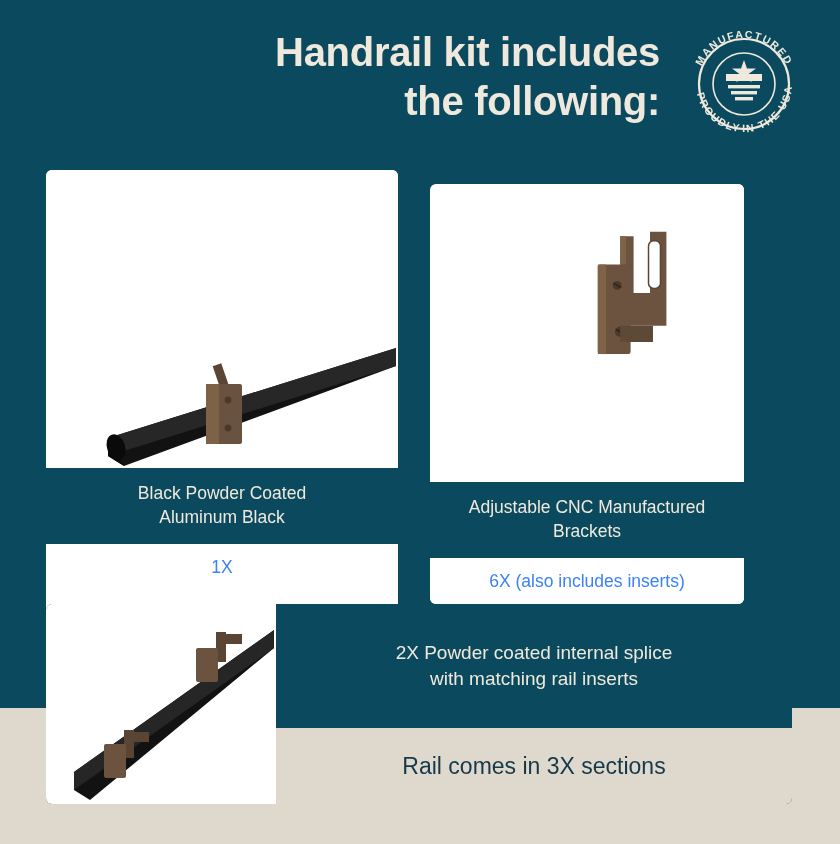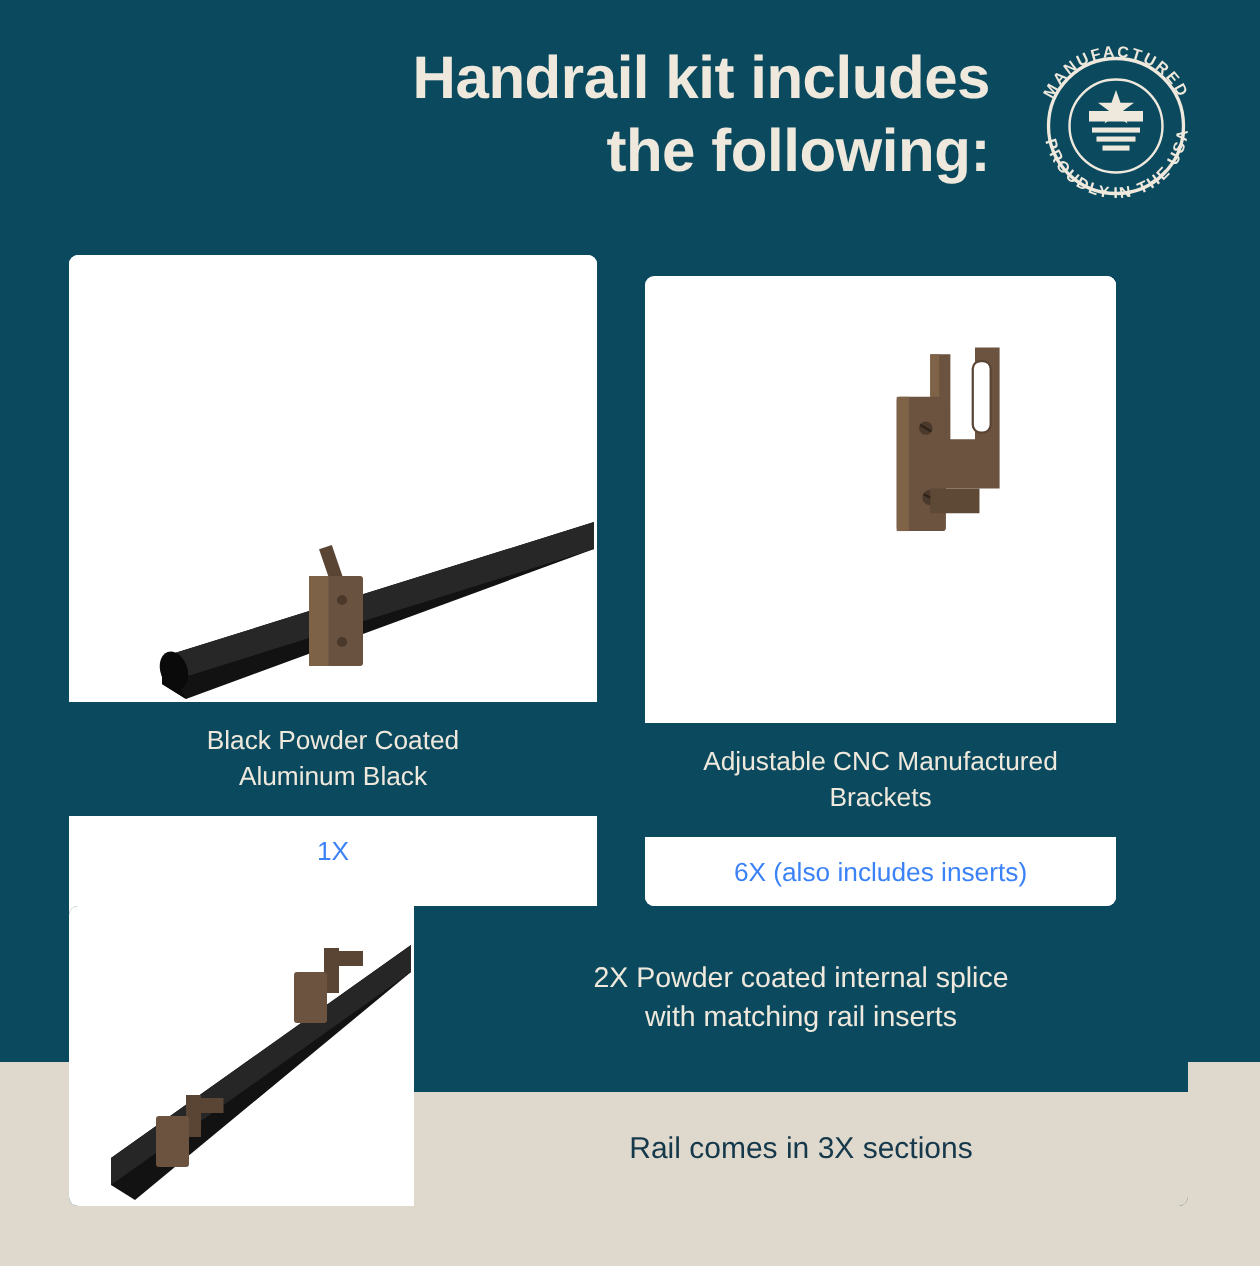--- a/index.html
+++ b/index.html
@@ -117,21 +117,21 @@
   }
   #splice-note {
     position: absolute;
     left: 230px; top: 124px;
     right: 0; bottom: 0;
     background: #ded8cd;
     color: #15384a;
     display: flex;
     align-items: center;
     justify-content: center;
-    font-size: 20px;
+    font-size: 23px;
   }
 
   .art { position: absolute; inset: 0; }
 </style>
 </head>
 <body>
 
 <div id="root">
 
   <div class="beige-band"></div>

